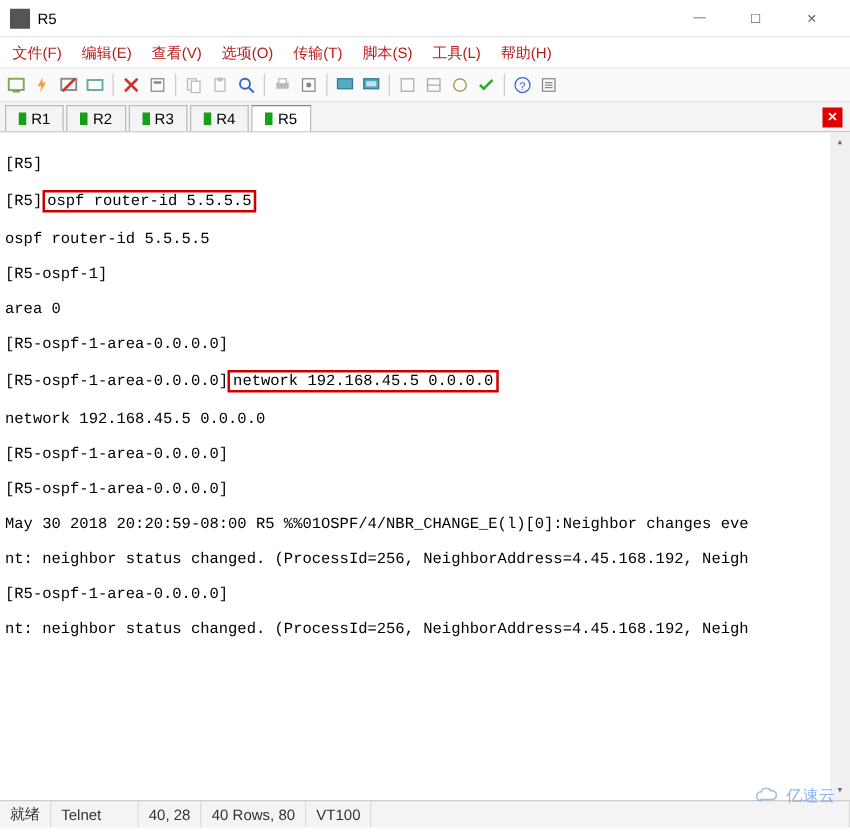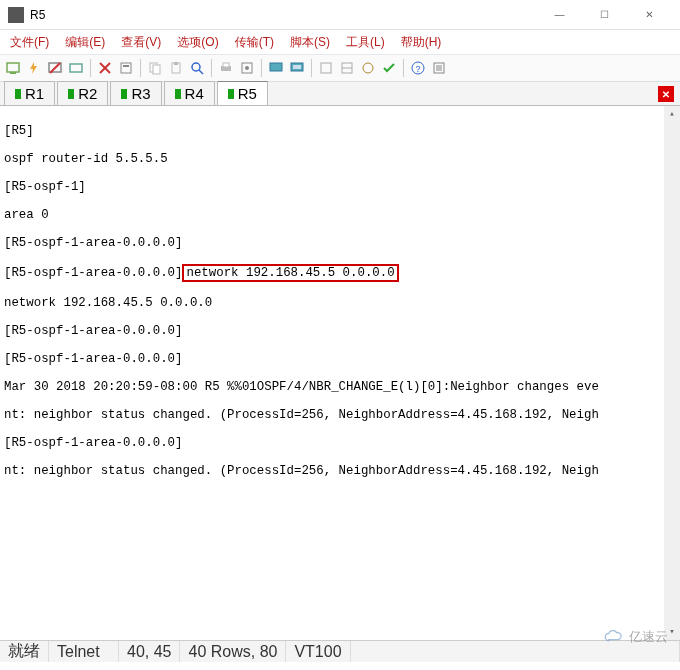--- a/index.html
+++ b/index.html
@@ -9,34 +9,34 @@
   .titlebar .title { flex: 0 0 auto; font-size: 12px; color: #000; }
   .titlebar .spacer { flex: 1; }
   .winbtn { width: 45px; height: 28px; display: flex; align-items: center; justify-content: center; color: #666; font-size: 10px; cursor: pointer; }
   .menubar { height: 24px; background: #fff; display: flex; align-items: center; padding: 0 6px; gap: 8px; font-size: 12px; color: #b91c1c; }
   .menuitem { padding: 2px 4px; cursor: pointer; }
   .toolbar { height: 28px; background: #fafafa; border-top: 1px solid #e8e8e8; border-bottom: 1px solid #ddd; display: flex; align-items: center; padding: 2px 4px; gap: 3px; }
   .tbtn { width: 18px; height: 18px; display: inline-flex; align-items: center; justify-content: center; cursor: pointer; }
   .tbtn svg { width: 16px; height: 16px; }
   .tsep { width: 1px; height: 18px; background: #ccc; margin: 0 2px; }
   .tabbar { height: 24px; background: #f4f4f4; border-bottom: 1px solid #bbb; display: flex; align-items: flex-end; padding: 0 4px; position: relative; }
-  .tab { padding: 3px 10px; border: 1px solid #bbb; border-bottom: none; margin-right: 2px; background: #f4f4f4; font-size: 15px; cursor: pointer; display: flex; align-items: center; gap: 4px; }
+  .tab { padding: 3px 10px; border: 1px solid #bbb; border-bottom: none; margin-right: 2px; background: #f4f4f4; font-size: 12px; cursor: pointer; display: flex; align-items: center; gap: 4px; }
   .tab.active { background: #fff; border-top: 1px solid #888; }
   .tab .dot { width: 6px; height: 10px; background: #16a016; }
   .tab-close { position: absolute; right: 6px; top: 4px; width: 16px; height: 16px; background: #d00; display: flex; align-items: center; justify-content: center; color: #fff; font-weight: bold; font-size: 10px; cursor: pointer; }
   .terminal { position: relative; background: #fff; color: #000; font-family: "Courier New", monospace; font-size: 12.4px; line-height: 14px; padding: 4px 8px 4px 4px; height: 534px; overflow: hidden; white-space: pre; }
   .terminal .scroll-track { position: absolute; right: 0; top: 0; bottom: 0; width: 16px; background: #f0f0f0; }
   .terminal .scroll-up, .terminal .scroll-down { position: absolute; right: 0; width: 16px; height: 16px; background: #f0f0f0; color: #666; font-size: 9px; display: flex; align-items: center; justify-content: center; cursor: pointer; }
   .terminal .scroll-up { top: 0; }
   .terminal .scroll-down { bottom: 0; }
   .hl { border: 2px solid #c00; padding: 0 2px; display: inline-block; line-height: 14px; }
-  .statusbar { height: 22px; background: #f4f4f4; border-top: 1px solid #ccc; display: flex; align-items: center; font-size: 16px; color: #333; }
+  .statusbar { height: 22px; background: #f4f4f4; border-top: 1px solid #ccc; display: flex; align-items: center; font-size: 12px; color: #333; }
   .statusbar .cell { padding: 0 8px; border-right: 1px solid #ddd; height: 100%; display: flex; align-items: center; }
   .statusbar .flex { flex: 1; }
-  .watermark { position: absolute; right: 12px; bottom: 24px; opacity: 0.6; font-size: 13px; color: #737373; display: flex; align-items: center; gap: 4px; pointer-events: none; text-align: right; }
+  .watermark { position: absolute; right: 12px; bottom: 24px; opacity: 0.6; font-size: 13px; color: #3b82f6; display: flex; align-items: center; gap: 4px; pointer-events: none; text-align: right; }
   .watermark .cloud { width: 22px; height: 14px; }
 </style>
 </head>
 <body>
 
 <div class="titlebar">
   <span class="icon"></span>
   <span class="title">R5</span>
   <span class="spacer"></span>
   <div class="winbtn">—</div>
@@ -193,29 +193,30 @@
     </div>
   <div class="tab active">
       <span class="dot"></span>
       <span>R5</span>
     </div>
   <div class="tab-close">✕</div>
 </div>
 
 <div class="terminal">
 <div>[R5]</div>
+<div><span>[R5]</span><span class="hl">ospf router-id 5.5.5.5</span></div>
 <div>ospf router-id 5.5.5.5</div>
 <div>[R5-ospf-1]</div>
 <div>area 0</div>
 <div>[R5-ospf-1-area-0.0.0.0]</div>
 <div><span>[R5-ospf-1-area-0.0.0.0]</span><span class="hl">network 192.168.45.5 0.0.0.0</span></div>
 <div>network 192.168.45.5 0.0.0.0</div>
 <div>[R5-ospf-1-area-0.0.0.0]</div>
 <div>[R5-ospf-1-area-0.0.0.0]</div>
-<div>Mar 30 2018 20:20:59-08:00 R5 %%01OSPF/4/NBR_CHANGE_E(l)[0]:Neighbor changes eve</div>
+<div>May 30 2018 20:20:59-08:00 R5 %%01OSPF/4/NBR_CHANGE_E(l)[0]:Neighbor changes eve</div>
 <div>nt: neighbor status changed. (ProcessId=256, NeighborAddress=4.45.168.192, Neigh</div>
 <div>[R5-ospf-1-area-0.0.0.0]</div>
 <div>nt: neighbor status changed. (ProcessId=256, NeighborAddress=4.45.168.192, Neigh</div>
 
 
 
 
 
 
 
@@ -235,21 +236,21 @@
 
 
   <div class="scroll-track"></div>
   <div class="scroll-up">▴</div>
   <div class="scroll-down">▾</div>
 </div>
 
 <div class="statusbar">
   <div class="cell">就绪</div>
   <div class="cell" style="min-width:70px">Telnet</div>
-  <div class="cell">40, 45</div>
+  <div class="cell">40, 28</div>
   <div class="cell">40 Rows, 80</div>
   <div class="cell">VT100</div>
   <div class="cell flex"></div>
 </div>
 
 <div class="watermark">
   <svg class="cloud" viewBox="0 0 24 16">
       <path d="M6 12a4 4 0 010-8 5 5 0 019-1 4 4 0 012 8H6z" fill="none" stroke="#6a99c9" stroke-width="1.5"></path>
     </svg>
   <span>亿速云</span>

